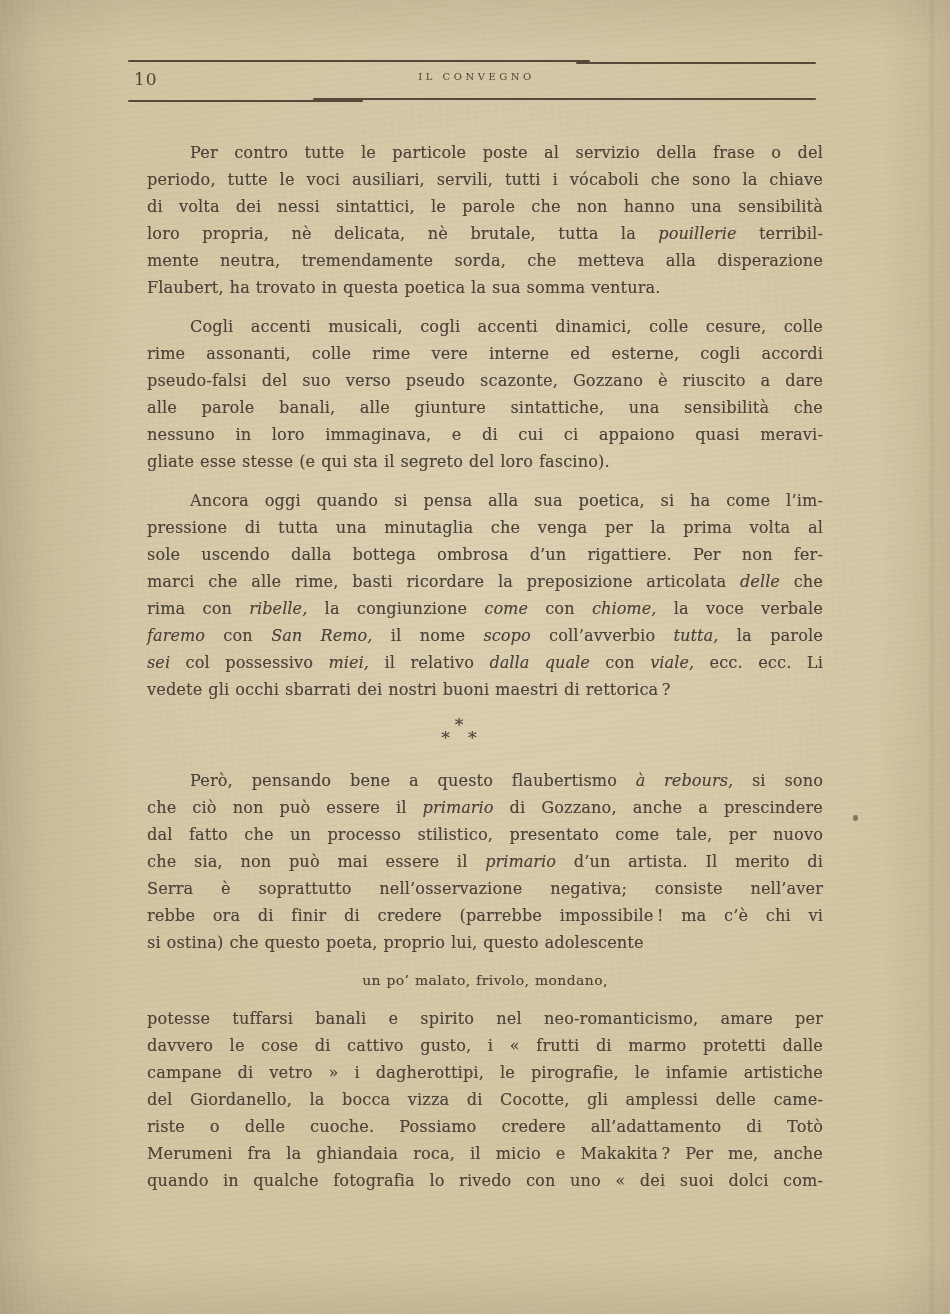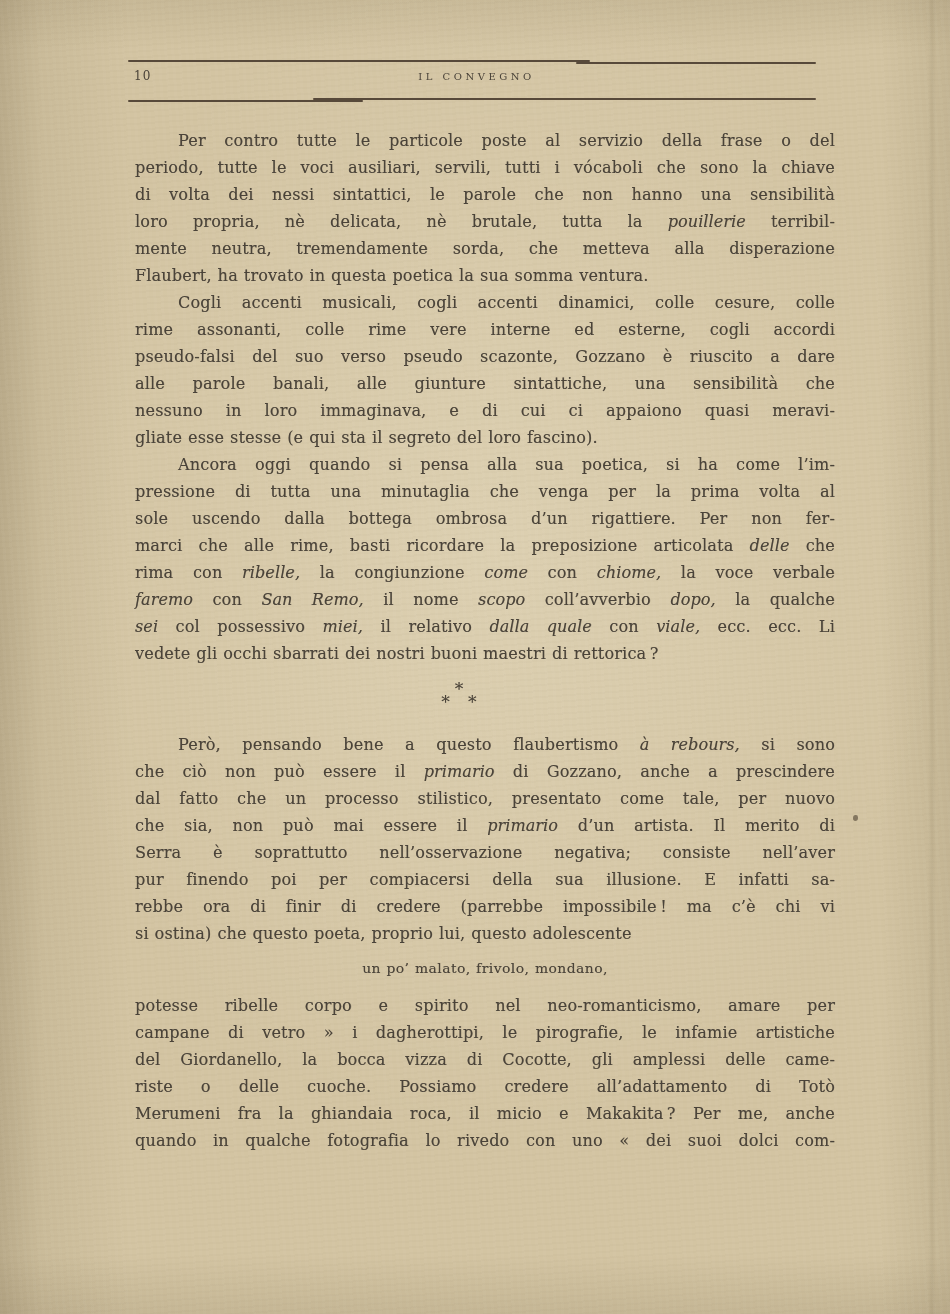--- a/index.html
+++ b/index.html
@@ -27,29 +27,29 @@
   }
   
   .hdr { position:absolute; left:128px; top:58px; width:697px; }
   .rule { position:relative; height:6px; }
   .seg { position:absolute; height:2px; background:var(--rule,#57493a); border-radius:1px; }
   .rule-top .s1 { left:0; top:2px; width:462px; }
   .rule-top .s2 { left:448px; top:3.5px; width:240px; }
   .rule-bot .s3 { left:0; top:3.5px; width:235px; }
   .rule-bot .s4 { left:185px; top:1.5px; width:503px; }
   .hdr-row { position:relative; height:30px; margin-top:2px; }
-  .page-num { position:absolute; left:6px; top:3px; font-size:12px; letter-spacing:1px; }
+  .page-num { position:absolute; left:6px; top:3px; font-size:17px; letter-spacing:1px; }
   .journal-title { position:absolute; left:0; right:0; top:5px; text-align:center; font-size:10px; letter-spacing:3.5px; }
   
   .text-block {
     position:absolute; left:135px; top:127px; width:700px;
     font-size:16px; line-height:27px; letter-spacing:0.2px; word-spacing:0.6px;
     text-shadow:0.3px 0.3px 0.5px rgba(72,64,54,0.40);
   }
-  .paragraph { margin:0; }
+  .paragraph { margin:12px; }
   .line { text-align:justify; text-align-last:justify; height:27px; }
   .line.last { text-align-last:left; }
   .line.first { text-indent:43px; }
   em { font-style:italic; letter-spacing:0.1px; }
   .asterism { text-align:center; margin:16px 0 22px; transform:translateX(-26px); }
   .ast-row { line-height:13px; font-size:17px; }
   .ast-bot span { display:inline-block; margin:0 9px; }
   .verse { margin:9px 0 11px; }
   .verse .line { text-align:right; text-align-last:center; font-size:13.8px; line-height:25px; height:25px; letter-spacing:0.5px; }
   .speck { position:absolute; left:853px; top:815px; width:5px; height:6px; background:#6a5c49; opacity:0.75; border-radius:55% 45% 60% 50%; }
@@ -92,43 +92,43 @@
         <div class="line"><span>alle parole banali, alle giunture sintattiche, una sensibilità che</span></div>
         <div class="line"><span>nessuno in loro immaginava, e di cui ci appaiono quasi meravi-</span></div>
         <div class="line last"><span>gliate esse stesse (e qui sta il segreto del loro fascino).</span></div>
       </div>
       <div class="paragraph">
         <div class="line first"><span>Ancora oggi quando si pensa alla sua poetica, si ha come l’im-</span></div>
         <div class="line"><span>pressione di tutta una minutaglia che venga per la prima volta al</span></div>
         <div class="line"><span>sole uscendo dalla bottega ombrosa d’un rigattiere. Per non fer-</span></div>
         <div class="line"><span>marci che alle rime, basti ricordare la preposizione articolata </span><em>delle</em><span> che</span></div>
         <div class="line"><span>rima con </span><em>ribelle,</em><span> la congiunzione </span><em>come</em><span> con </span><em>chiome,</em><span> la voce verbale</span></div>
-        <div class="line"><em>faremo</em><span> con </span><em>San Remo,</em><span> il nome </span><em>scopo</em><span> coll’avverbio </span><em>dopo,</em><span> la qualche</span></div>
+        <div class="line"><em>faremo</em><span> con </span><em>San Remo,</em><span> il nome </span><em>scopo</em><span> coll’avverbio </span><em>tutta,</em><span> la parole</span></div>
         <div class="line"><em>sei</em><span> col possessivo </span><em>miei,</em><span> il relativo </span><em>dalla quale</em><span> con </span><em>viale,</em><span> ecc. ecc. Li</span></div>
         <div class="line last"><span>vedete gli occhi sbarrati dei nostri buoni maestri di rettorica ?</span></div>
       </div>
       <div class="asterism">
         <div class="ast-row">*</div>
         <div class="ast-row ast-bot"><span>*</span><span>*</span></div>
       </div>
       <div class="paragraph">
         <div class="line first"><span>Però, pensando bene a questo flaubertismo </span><em>à rebours,</em><span> si sono</span></div>
         <div class="line"><span>che ciò non può essere il </span><em>primario</em><span> di Gozzano, anche a prescindere</span></div>
         <div class="line"><span>dal fatto che un processo stilistico, presentato come tale, per nuovo</span></div>
         <div class="line"><span>che sia, non può mai essere il </span><em>primario</em><span> d’un artista. Il merito di</span></div>
         <div class="line"><span>Serra è soprattutto nell’osservazione negativa; consiste nell’aver</span></div>
-        <div class="line"><span>pur finendo poi per compiacersi della sua illusione. E infatti sa-</span></div>
         <div class="line"><span>rebbe ora di finir di credere (parrebbe impossibile ! ma c’è chi vi</span></div>
         <div class="line last"><span>si ostina) che questo poeta, proprio lui, questo adolescente</span></div>
       </div>
       <div class="verse">
         <div class="line last"><span>un po’ malato, frivolo, mondano,</span></div>
       </div>
       <div class="paragraph">
-        <div class="line"><span>potesse ribelle corpo e spirito nel neo-romanticismo, amare per</span></div>
+        <div class="line"><span>potesse tuffarsi banali e spirito nel neo-romanticismo, amare per</span></div>
+        <div class="line"><span>davvero le cose di cattivo gusto, i « frutti di marmo protetti dalle</span></div>
         <div class="line"><span>campane di vetro » i dagherottipi, le pirografie, le infamie artistiche</span></div>
         <div class="line"><span>del Giordanello, la bocca vizza di Cocotte, gli amplessi delle came-</span></div>
         <div class="line"><span>riste o delle cuoche. Possiamo credere all’adattamento di Totò</span></div>
         <div class="line"><span>Merumeni fra la ghiandaia roca, il micio e Makakita ? Per me, anche</span></div>
         <div class="line"><span>quando in qualche fotografia lo rivedo con uno « dei suoi dolci com-</span></div>
       </div>
     </main>
 
   <div class="speck"></div>
 </div>

